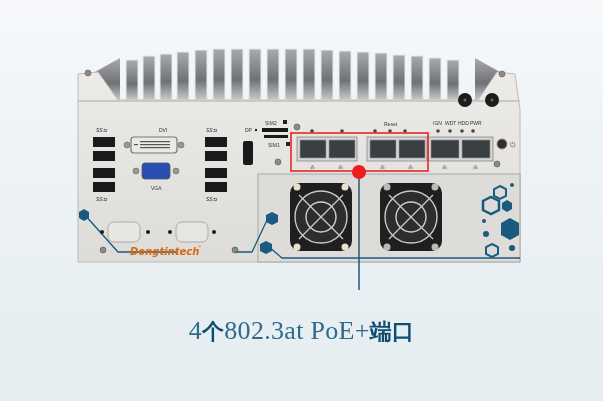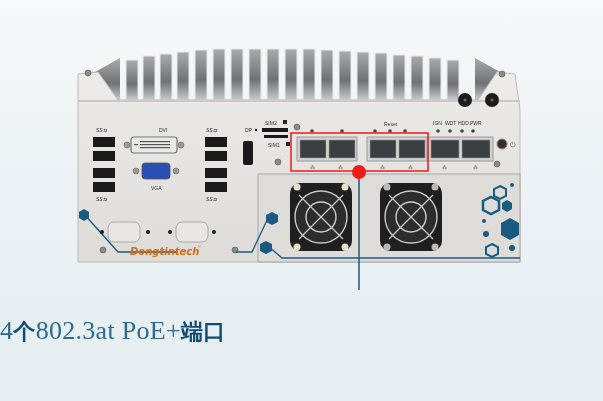--- a/index.html
+++ b/index.html
@@ -1,20 +1,20 @@
 <!DOCTYPE html>
 <html><head>
 <meta charset="utf-8">
 <style>
   html,body{margin:0;padding:0;}
   body{width:603px;height:401px;overflow:hidden;position:relative;
     background:linear-gradient(180deg,#f7f9fb 0%,#eef3f6 35%,#e5edf1 100%);
     font-family:"Liberation Sans",sans-serif;}
   .device{position:absolute;left:0;top:0;width:603px;height:290px;}
-  .caption{position:absolute;left:0;top:316px;width:603px;text-align:left;
+  .caption{position:absolute;left:0;top:316px;width:603px;text-align:center;
     font-family:"Liberation Serif","DejaVu Serif",serif;font-size:26px;color:#2f6a8c;letter-spacing:0.3px;}
   .caption .cjk{font-family:"DejaVu Sans",sans-serif;font-weight:bold;color:#0f4c72;font-size:22px;}
   .lbl{font-family:"Liberation Sans",sans-serif;font-size:5px;fill:#333;}
   .brand{font-family:"DejaVu Sans",sans-serif;font-style:italic;font-weight:bold;font-size:10px;fill:#d96a12;}
 </style>
 </head>
 <body>
 
 <div class="device">
 <svg width="603" height="290" viewBox="0 0 603 290" xmlns="http://www.w3.org/2000/svg">

